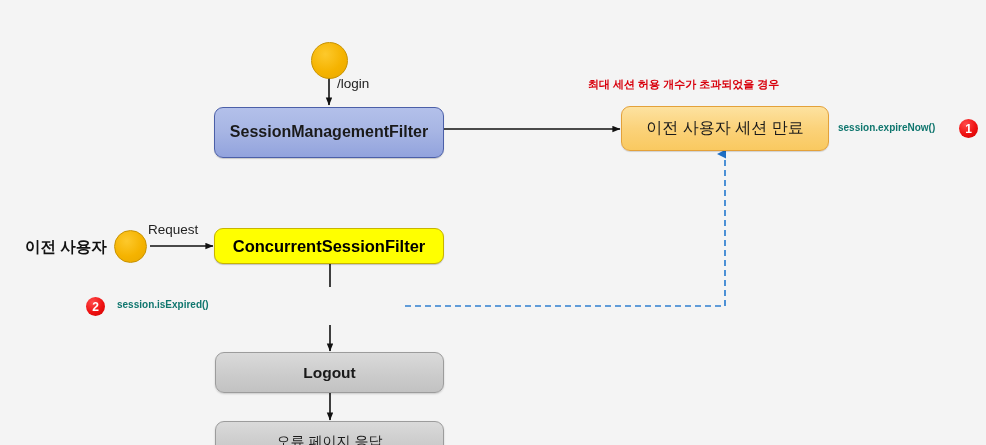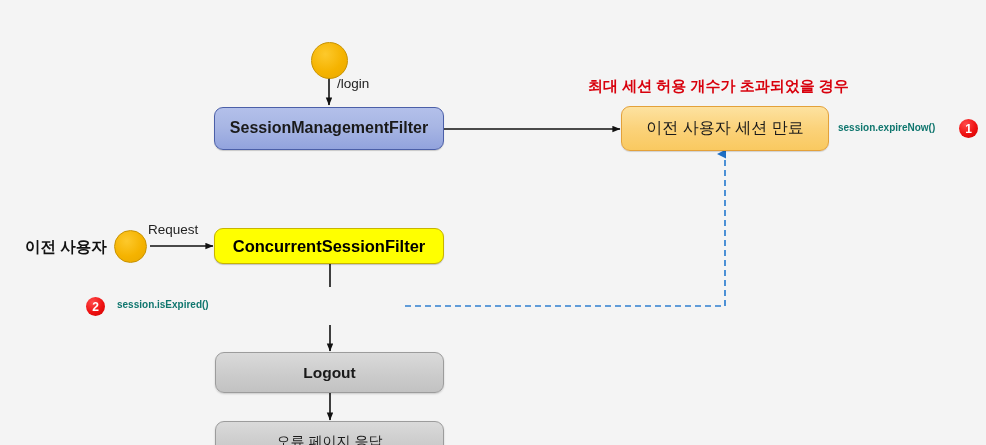--- a/index.html
+++ b/index.html
@@ -113,21 +113,21 @@
     font-size: 13.5px;
     color: #222;
     font-weight: normal;
   }
   .label-korean {
     font-size: 15.5px;
     color: #111;
     font-weight: bold;
   }
   .label-red-title {
-    font-size: 15px;
+    font-size: 11px;
     color: #d8000c;
     font-weight: bold;
   }
   .label-red-note {
     font-size: 15.5px;
     color: #e03030;
     font-weight: normal;
   }
   .label-code {
     font-size: 10px;
@@ -178,21 +178,21 @@
 
     <line x1="330" y1="360" x2="330" y2="387" stroke="#111" stroke-width="1.6" marker-end="url(#arrow-black)"></line>
 
     <path d="M405,273 L725,273 L725,121" fill="none" stroke="#2f7fd0" stroke-width="1.7" stroke-dasharray="6,4" marker-end="url(#arrow-blue)"></path>
   </svg>
 
   <div class="node circle" style="left:311px; top:9px; width:37px; height:37px;"></div>
 
   <div class="label label-edge" style="left:337px; top:43px;">/login</div>
 
-  <div class="node box box-blue" style="left:214px; top:74px; width:230px; height:43px;">
+  <div class="node box box-blue" style="left:214px; top:74px; width:230px; height:51px;">
     <span>SessionManagementFilter</span>
   </div>
 
   <div class="label label-red-title" style="left:588px; top:44px;">최대 세션 허용 개수가 초과되었을 경우</div>
 
   <div class="node box box-orange" style="left:621px; top:73px; width:208px; height:45px;">
     <span>이전 사용자 세션 만료</span>
   </div>
 
   <div class="label label-code" style="left:838px; top:89px;">session.expireNow()</div>

